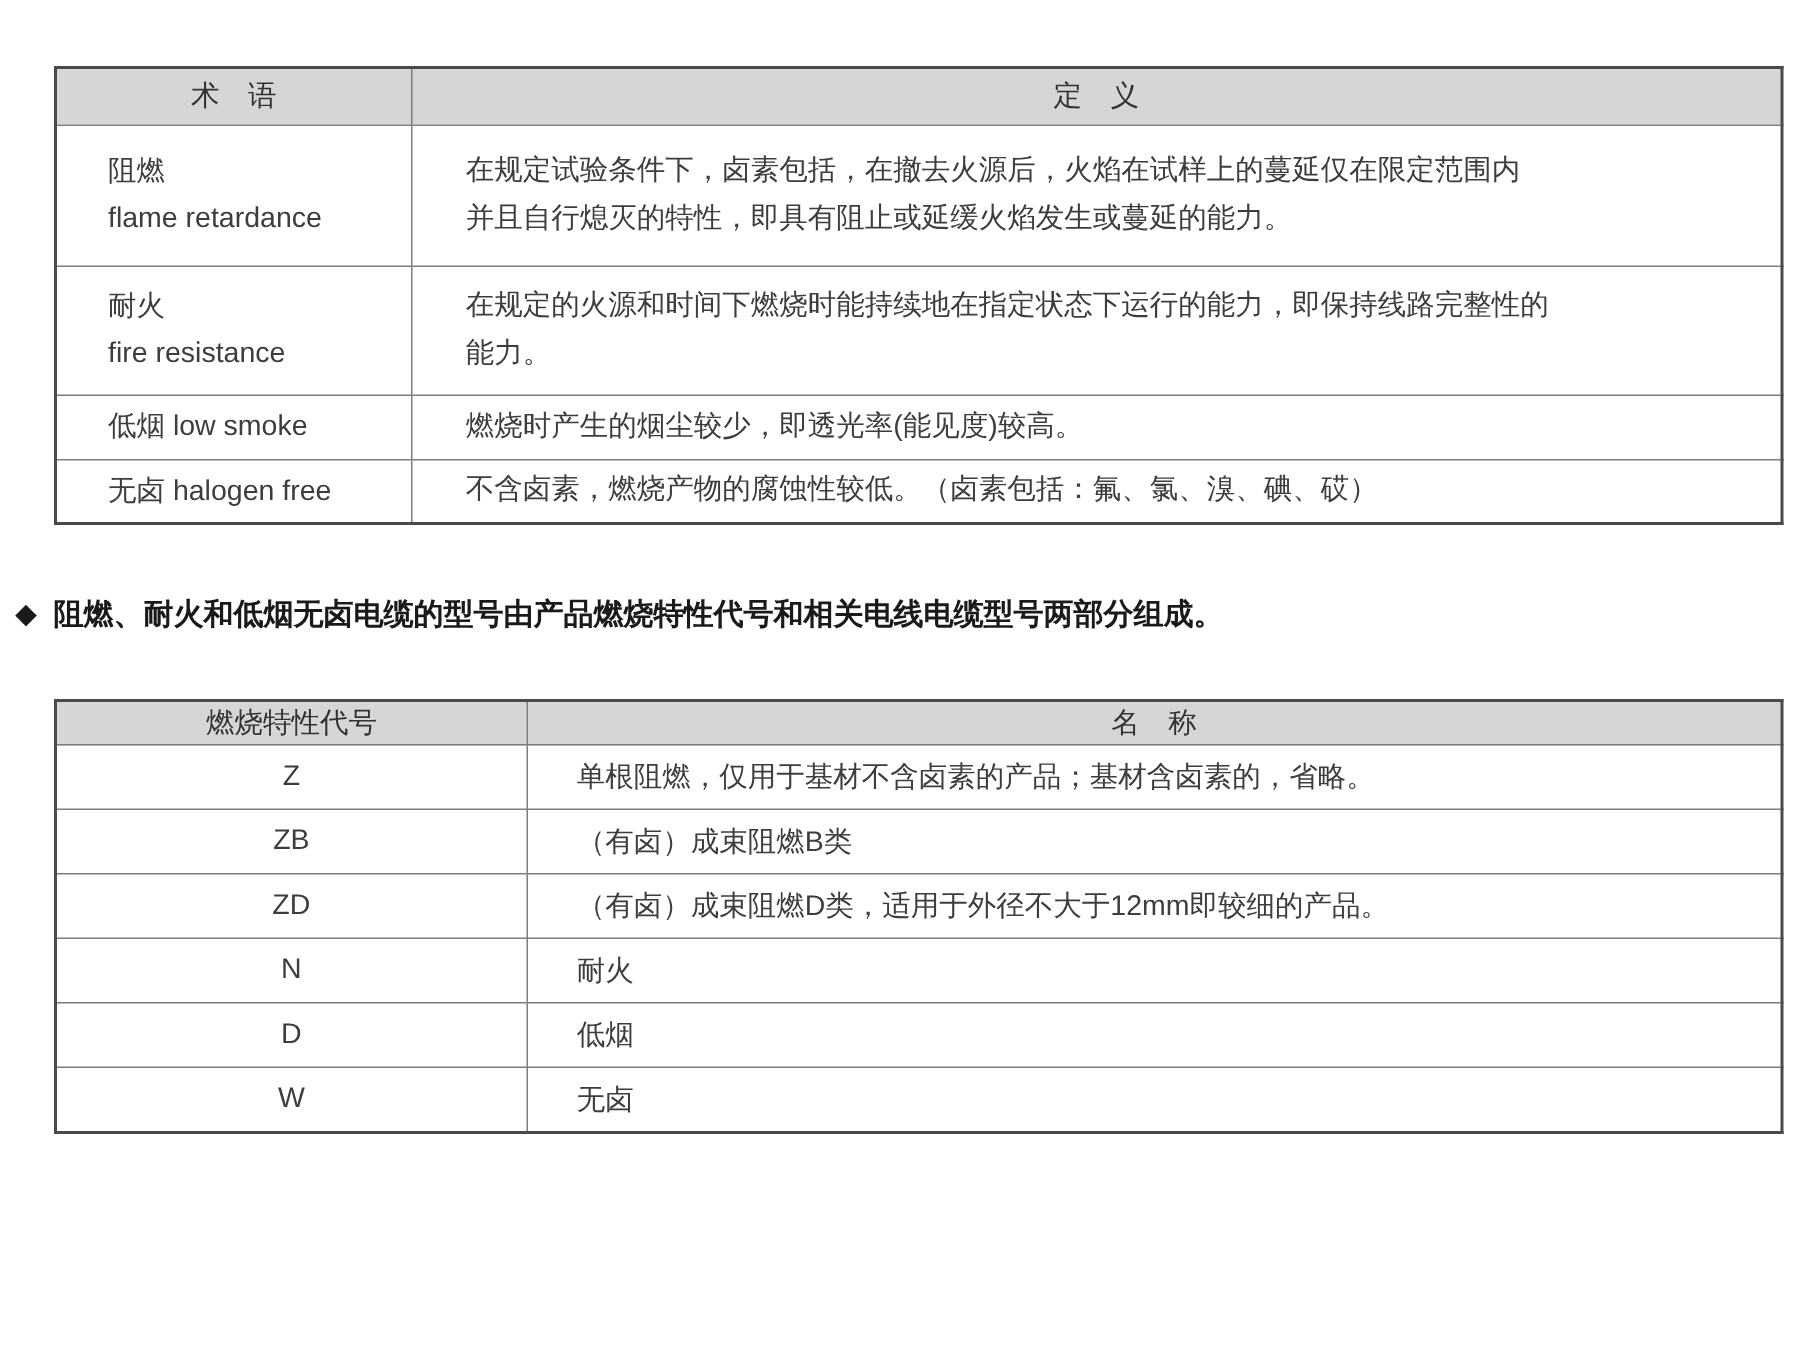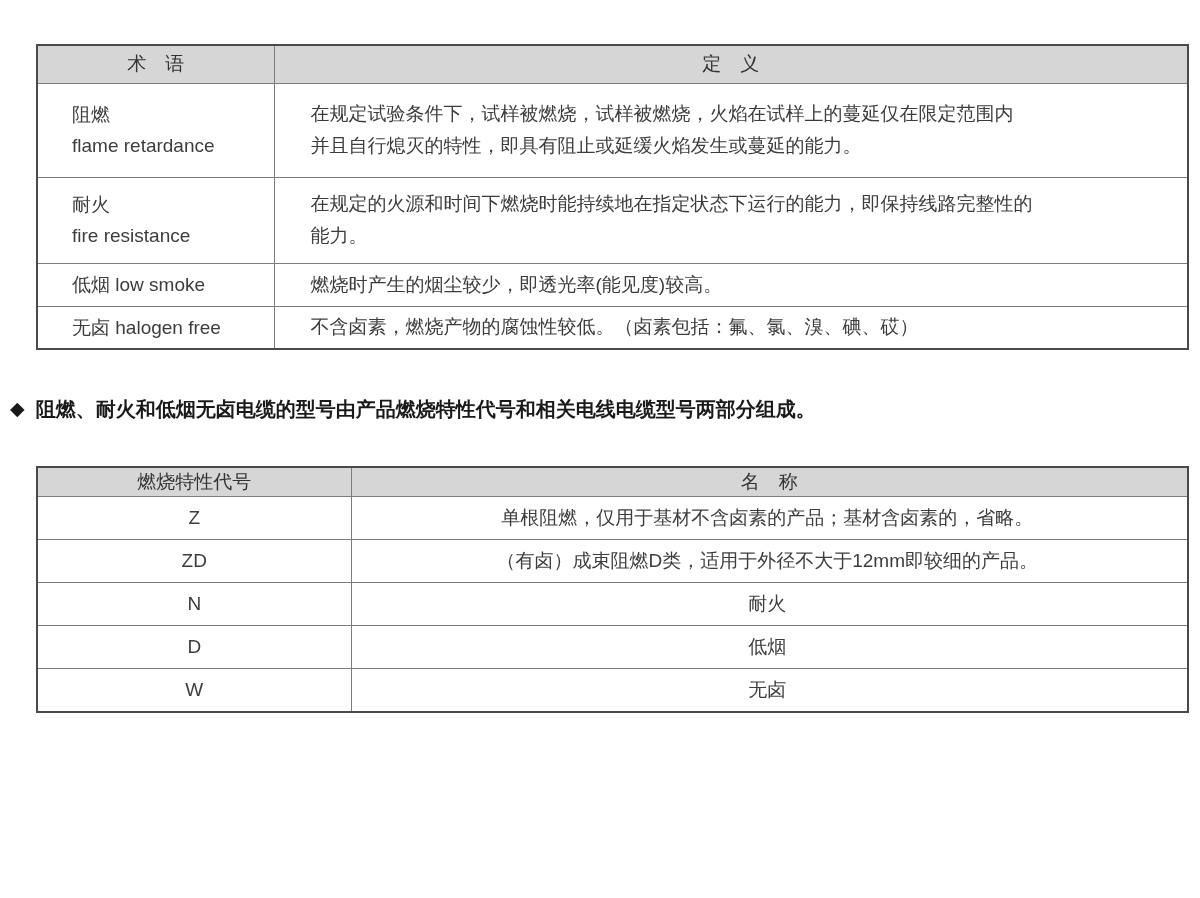--- a/index.html
+++ b/index.html
@@ -82,21 +82,21 @@
   
   .codes-table { top: 466px; }
   .codes-table col.c1 { width: 314px; }
   .codes-table thead tr { height: 28px; }
   .codes-table tbody tr { height: 43px; }
   .codes-table td {
     font-size: 19px;
     vertical-align: middle;
   }
   .codes-table td.code { text-align: center; }
-  .codes-table td.name { padding-left: 12px; padding-right: 16px; text-align: center; }
+  .codes-table td.name { padding-left: 33px; padding-right: 16px; }
 </style>
 </head>
 <body>
 
 <div class="page">
 
   <table class="doc-table terms-table">
     <colgroup>
         <col class="c1">
         <col>
@@ -104,21 +104,21 @@
     <thead>
       <tr>
         <th>术　语</th>
         <th>定　义</th>
       </tr>
     </thead>
     <tbody>
       <tr class="row-0">
         <td class="term">阻燃
 flame retardance</td>
-        <td class="def">在规定试验条件下，试样被燃烧，试样被燃烧，火焰在试样上的蔓延仅在限定范围内
+        <td class="def">在规定试验条件下，卤素包括，在撤去火源后，火焰在试样上的蔓延仅在限定范围内
 并且自行熄灭的特性，即具有阻止或延缓火焰发生或蔓延的能力。</td>
       </tr>
       <tr class="row-1">
         <td class="term">耐火
 fire resistance</td>
         <td class="def">在规定的火源和时间下燃烧时能持续地在指定状态下运行的能力，即保持线路完整性的
 能力。</td>
       </tr>
       <tr class="row-2">
         <td class="term">低烟 low smoke</td>
@@ -145,20 +145,24 @@
         <th>燃烧特性代号</th>
         <th>名　称</th>
       </tr>
     </thead>
     <tbody>
       <tr>
         <td class="code">Z</td>
         <td class="name">单根阻燃，仅用于基材不含卤素的产品；基材含卤素的，省略。</td>
       </tr>
       <tr>
+        <td class="code">ZB</td>
+        <td class="name">（有卤）成束阻燃B类</td>
+      </tr>
+      <tr>
         <td class="code">ZD</td>
         <td class="name">（有卤）成束阻燃D类，适用于外径不大于12mm即较细的产品。</td>
       </tr>
       <tr>
         <td class="code">N</td>
         <td class="name">耐火</td>
       </tr>
       <tr>
         <td class="code">D</td>
         <td class="name">低烟</td>

